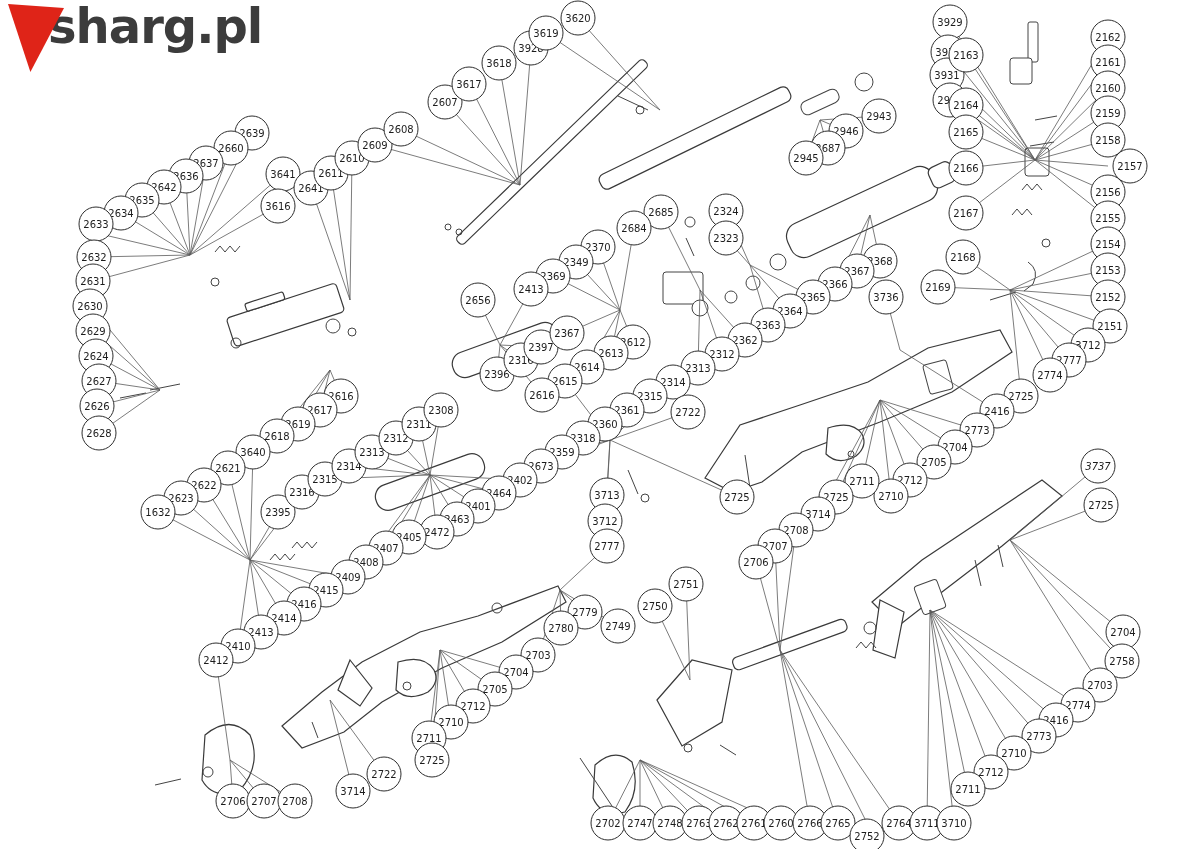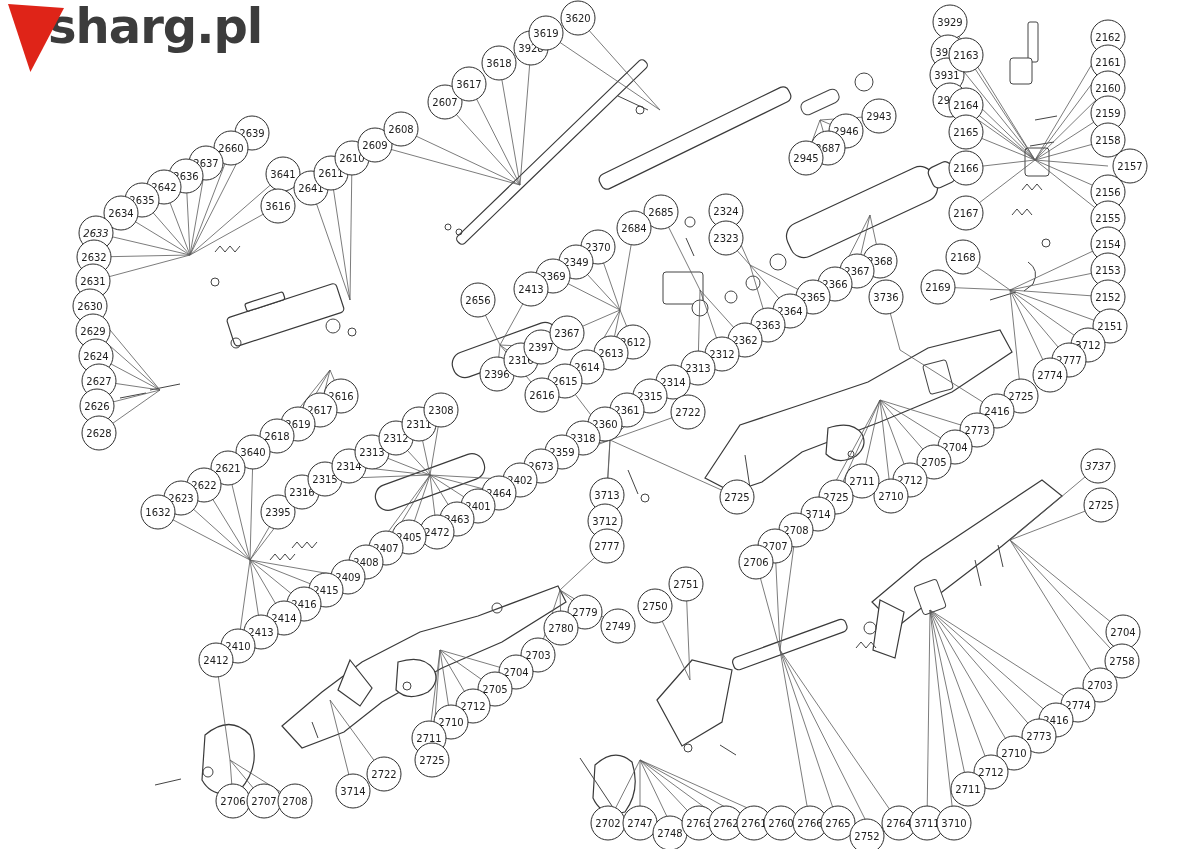--- a/index.html
+++ b/index.html
@@ -305,21 +305,21 @@
     </svg>
 
   <div id="balloon-layer">
       <div class="balloon" style="left: 252px; top: 133px;">2639</div>
       <div class="balloon" style="left: 231px; top: 148px;">2660</div>
       <div class="balloon" style="left: 206px; top: 163px;">2637</div>
       <div class="balloon" style="left: 186px; top: 176px;">2636</div>
       <div class="balloon" style="left: 164px; top: 187px;">2642</div>
       <div class="balloon" style="left: 142px; top: 200px;">2635</div>
       <div class="balloon" style="left: 121px; top: 213px;">2634</div>
-      <div class="balloon" style="left: 96px; top: 233px; font-style: italic;">2633</div>
+      <div class="balloon" style="left: 96px; top: 224px;">2633</div>
       <div class="balloon" style="left: 94px; top: 257px;">2632</div>
       <div class="balloon" style="left: 93px; top: 281px;">2631</div>
       <div class="balloon" style="left: 90px; top: 306px;">2630</div>
       <div class="balloon" style="left: 93px; top: 331px;">2629</div>
       <div class="balloon" style="left: 96px; top: 356px;">2624</div>
       <div class="balloon" style="left: 99px; top: 381px;">2627</div>
       <div class="balloon" style="left: 97px; top: 406px;">2626</div>
       <div class="balloon" style="left: 99px; top: 433px;">2628</div>
       <div class="balloon" style="left: 283px; top: 174px;">3641</div>
       <div class="balloon" style="left: 278px; top: 206px;">3616</div>
@@ -472,21 +472,21 @@
       <div class="balloon" style="left: 1122px; top: 661px;">2758</div>
       <div class="balloon" style="left: 1100px; top: 685px;">2703</div>
       <div class="balloon" style="left: 1078px; top: 705px;">2774</div>
       <div class="balloon" style="left: 1056px; top: 720px;">2416</div>
       <div class="balloon" style="left: 1039px; top: 736px;">2773</div>
       <div class="balloon" style="left: 1014px; top: 753px;">2710</div>
       <div class="balloon" style="left: 991px; top: 772px;">2712</div>
       <div class="balloon" style="left: 968px; top: 789px;">2711</div>
       <div class="balloon" style="left: 608px; top: 823px;">2702</div>
       <div class="balloon" style="left: 640px; top: 823px;">2747</div>
-      <div class="balloon" style="left: 670px; top: 823px; margin-top: 10px;">2748</div>
+      <div class="balloon" style="left: 670px; top: 823px;">2748</div>
       <div class="balloon" style="left: 699px; top: 823px;">2763</div>
       <div class="balloon" style="left: 726px; top: 823px;">2762</div>
       <div class="balloon" style="left: 754px; top: 823px;">2761</div>
       <div class="balloon" style="left: 781px; top: 823px;">2760</div>
       <div class="balloon" style="left: 810px; top: 823px;">2766</div>
       <div class="balloon" style="left: 838px; top: 823px;">2765</div>
       <div class="balloon" style="left: 867px; top: 836px; text-align: center;">2752</div>
       <div class="balloon" style="left: 899px; top: 823px;">2764</div>
       <div class="balloon" style="left: 927px; top: 823px;">3711</div>
       <div class="balloon" style="left: 954px; top: 823px;">3710</div>

